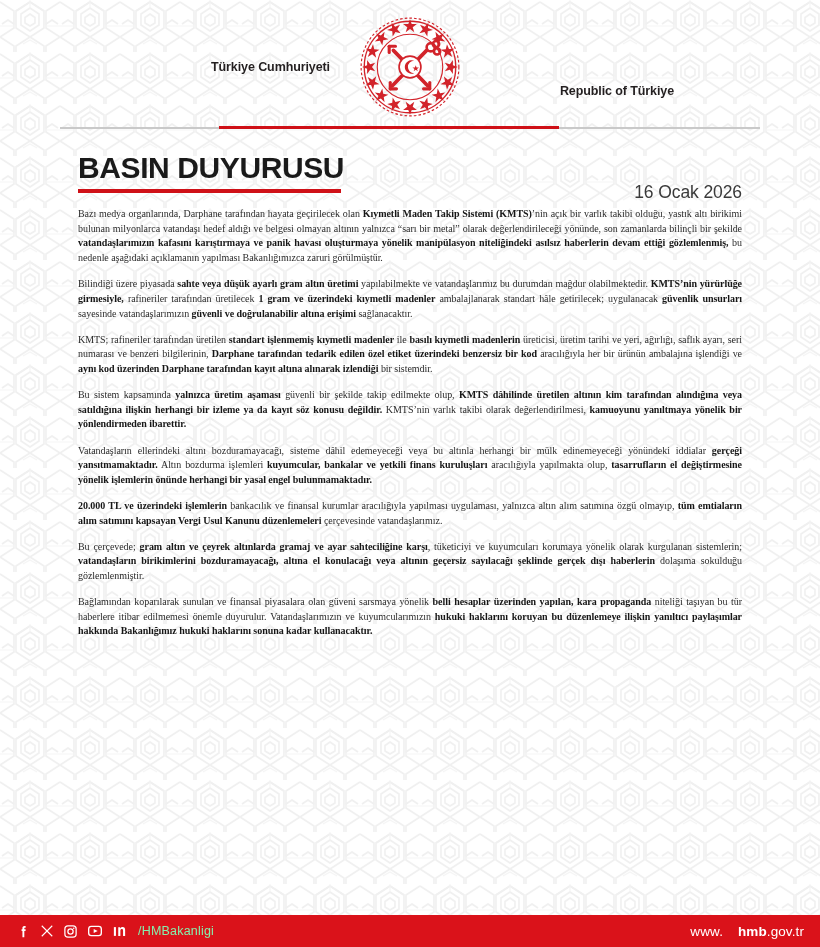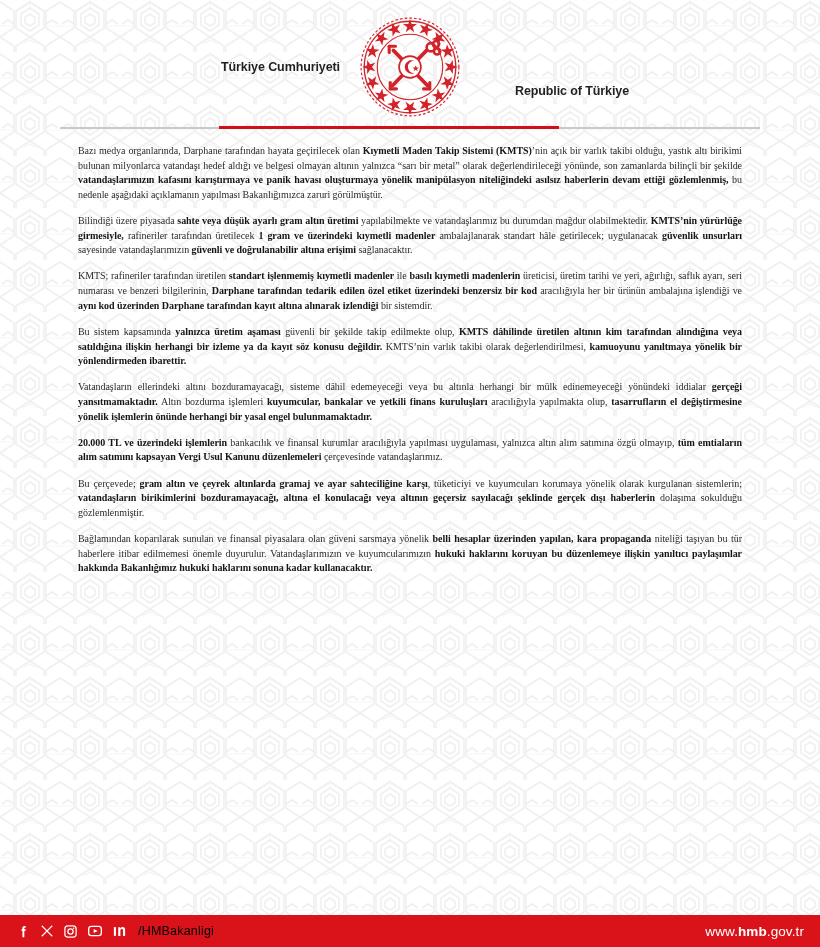--- a/index.html
+++ b/index.html
@@ -30,34 +30,34 @@
     width: 820px; height: 947px;
     display: flex;
     flex-direction: column;
   }
 
   
   .masthead {
     display: flex;
     align-items: center;
     justify-content: center;
-    gap: 0px;
+    gap: 10px;
     padding: 16px 0 6px 0;
     height: 124px;
   }
   .mast-text {
     font-size: 12.5px;
     line-height: 1.45;
     color: #231f20;
     font-weight: bold;
     letter-spacing: -0.1px;
     white-space: nowrap;
   }
   .mast-text.left  { text-align: right; width: 200px; padding-right: 16px; }
-  .mast-text.right { text-align: center;  width: 200px; padding-left: 16px; margin-top: 48px; }
+  .mast-text.right { text-align: right;  width: 200px; padding-left: 16px; margin-top: 48px; }
   .emblem-wrap {
     width: 108px; height: 108px;
     display: flex; align-items: center; justify-content: center;
   }
 
   
   .rule-row {
     position: relative;
     height: 4px;
     margin: 2px 60px 0 60px;
@@ -128,31 +128,31 @@
     padding: 0 16px;
     z-index: 3;
   }
   .social-group {
     display: flex;
     align-items: center;
     gap: 9px;
   }
   .social-group svg { display: block; }
   .social-handle {
-    color: #000000;
+    color: #86efac;
     font-size: 12.5px;
     margin-left: 2px;
     letter-spacing: 0.2px;
   }
   .footer-web {
     color: #ffffff;
     font-size: 13.5px;
     letter-spacing: 0.1px;
   }
-  .footer-web b { font-weight: bold; }
+  .footer-web b { font-weight: bold; margin-left: 15px; }
 </style>
 </head>
 <body>
 
 <svg id="bg-pattern" viewBox="0 0 820 947" xmlns="http://www.w3.org/2000/svg" aria-hidden="true">
   <defs>
     <pattern id="geo" width="60" height="52" patternUnits="userSpaceOnUse">
       <rect width="60" height="52" fill="#ffffff"></rect>
       <g fill="none" stroke="#f0f0f0" stroke-width="1.6">
         <path d="M30 2 L44 11 L44 28 L30 37 L16 28 L16 11 Z"></path>
@@ -242,20 +242,25 @@
     <div class="mast-text right">
       <div>Republic of Türkiye</div>
     </div>
   </div>
 
   <div class="rule-row">
     <div class="rule-grey"></div>
     <div class="rule-red"></div>
   </div>
 
+  <div class="title-block">
+    <h1 class="doc-title">BASIN DUYURUSU</h1>
+    <div class="title-underline"></div>
+    <div class="doc-date">16 Ocak 2026</div>
+  </div>
 
   <div class="content" id="body-content">
       <p class="para"><span>Bazı medya organlarında, Darphane tarafından hayata geçirilecek olan </span><b>Kıymetli Maden Takip Sistemi (KMTS)</b><span>’nin açık bir varlık takibi olduğu, yastık altı birikimi bulunan milyonlarca vatandaşı hedef aldığı ve belgesi olmayan altının yalnızca “sarı bir metal” olarak değerlendirileceği yönünde, son zamanlarda bilinçli bir şekilde </span><b>vatandaşlarımızın kafasını karıştırmaya ve panik havası oluşturmaya yönelik manipülasyon niteliğindeki asılsız haberlerin devam ettiği  gözlemlenmiş,</b><span> bu nedenle aşağıdaki açıklamanın yapılması Bakanlığımızca zaruri görülmüştür.</span></p>
       <p class="para"><span>Bilindiği üzere piyasada </span><b>sahte veya düşük ayarlı gram altın üretimi</b><span> yapılabilmekte ve vatandaşlarımız bu durumdan mağdur olabilmektedir. </span><b>KMTS’nin yürürlüğe girmesiyle,</b><span> rafineriler tarafından üretilecek </span><b>1 gram ve üzerindeki kıymetli madenler</b><span> ambalajlanarak standart hâle getirilecek; uygulanacak </span><b>güvenlik unsurları</b><span> sayesinde vatandaşlarımızın </span><b>güvenli ve doğrulanabilir altına erişimi</b><span> sağlanacaktır.</span></p>
       <p class="para"><span>KMTS; rafineriler tarafından üretilen </span><b>standart işlenmemiş kıymetli madenler</b><span> ile </span><b>basılı kıymetli madenlerin</b><span> üreticisi, üretim tarihi ve yeri, ağırlığı, saflık ayarı, seri numarası ve benzeri bilgilerinin, </span><b>Darphane tarafından tedarik edilen özel etiket üzerindeki benzersiz bir kod</b><span> aracılığıyla her bir ürünün ambalajına işlendiği ve </span><b>aynı kod üzerinden Darphane tarafından kayıt altına alınarak izlendiği</b><span> bir sistemdir.</span></p>
       <p class="para"><span>Bu sistem kapsamında </span><b>yalnızca üretim aşaması</b><span> güvenli bir şekilde takip edilmekte olup, </span><b>KMTS dâhilinde üretilen altının kim tarafından alındığına veya satıldığına ilişkin herhangi bir izleme ya da kayıt söz konusu değildir.</b><span> KMTS’nin varlık takibi olarak değerlendirilmesi, </span><b>kamuoyunu yanıltmaya yönelik bir yönlendirmeden ibarettir.</b></p>
       <p class="para"><span>Vatandaşların ellerindeki altını bozduramayacağı, sisteme dâhil edemeyeceği veya bu altınla herhangi bir mülk edinemeyeceği yönündeki iddialar </span><b>gerçeği yansıtmamaktadır.</b><span> Altın bozdurma işlemleri </span><b>kuyumcular, bankalar ve yetkili finans kuruluşları</b><span> aracılığıyla yapılmakta olup, </span><b>tasarrufların el değiştirmesine yönelik işlemlerin önünde herhangi bir yasal engel bulunmamaktadır.</b></p>
       <p class="para"><b>20.000 TL ve üzerindeki işlemlerin</b><span> bankacılık ve finansal kurumlar aracılığıyla yapılması uygulaması, yalnızca altın alım satımına özgü olmayıp, </span><b>tüm emtiaların alım satımını kapsayan Vergi Usul Kanunu düzenlemeleri</b><span> çerçevesinde vatandaşlarımız.</span></p>
       <p class="para"><span>Bu çerçevede; </span><b>gram altın ve çeyrek altınlarda gramaj ve ayar sahteciliğine karşı</b><span>, tüketiciyi ve kuyumcuları korumaya yönelik olarak kurgulanan sistemlerin; </span><b>vatandaşların birikimlerini bozduramayacağı, altına el konulacağı veya altının geçersiz sayılacağı şeklinde gerçek dışı haberlerin</b><span> dolaşıma sokulduğu gözlemlenmiştir.</span></p>
       <p class="para"><span>Bağlamından koparılarak sunulan ve finansal piyasalara olan güveni sarsmaya yönelik </span><b>belli hesaplar üzerinden yapılan, kara propaganda</b><span> niteliği taşıyan bu tür haberlere itibar edilmemesi önemle duyurulur. Vatandaşlarımızın ve kuyumcularımızın </span><b>hukuki haklarını koruyan bu düzenlemeye ilişkin yanıltıcı paylaşımlar hakkında Bakanlığımız hukuki haklarını sonuna kadar kullanacaktır.</b></p>

